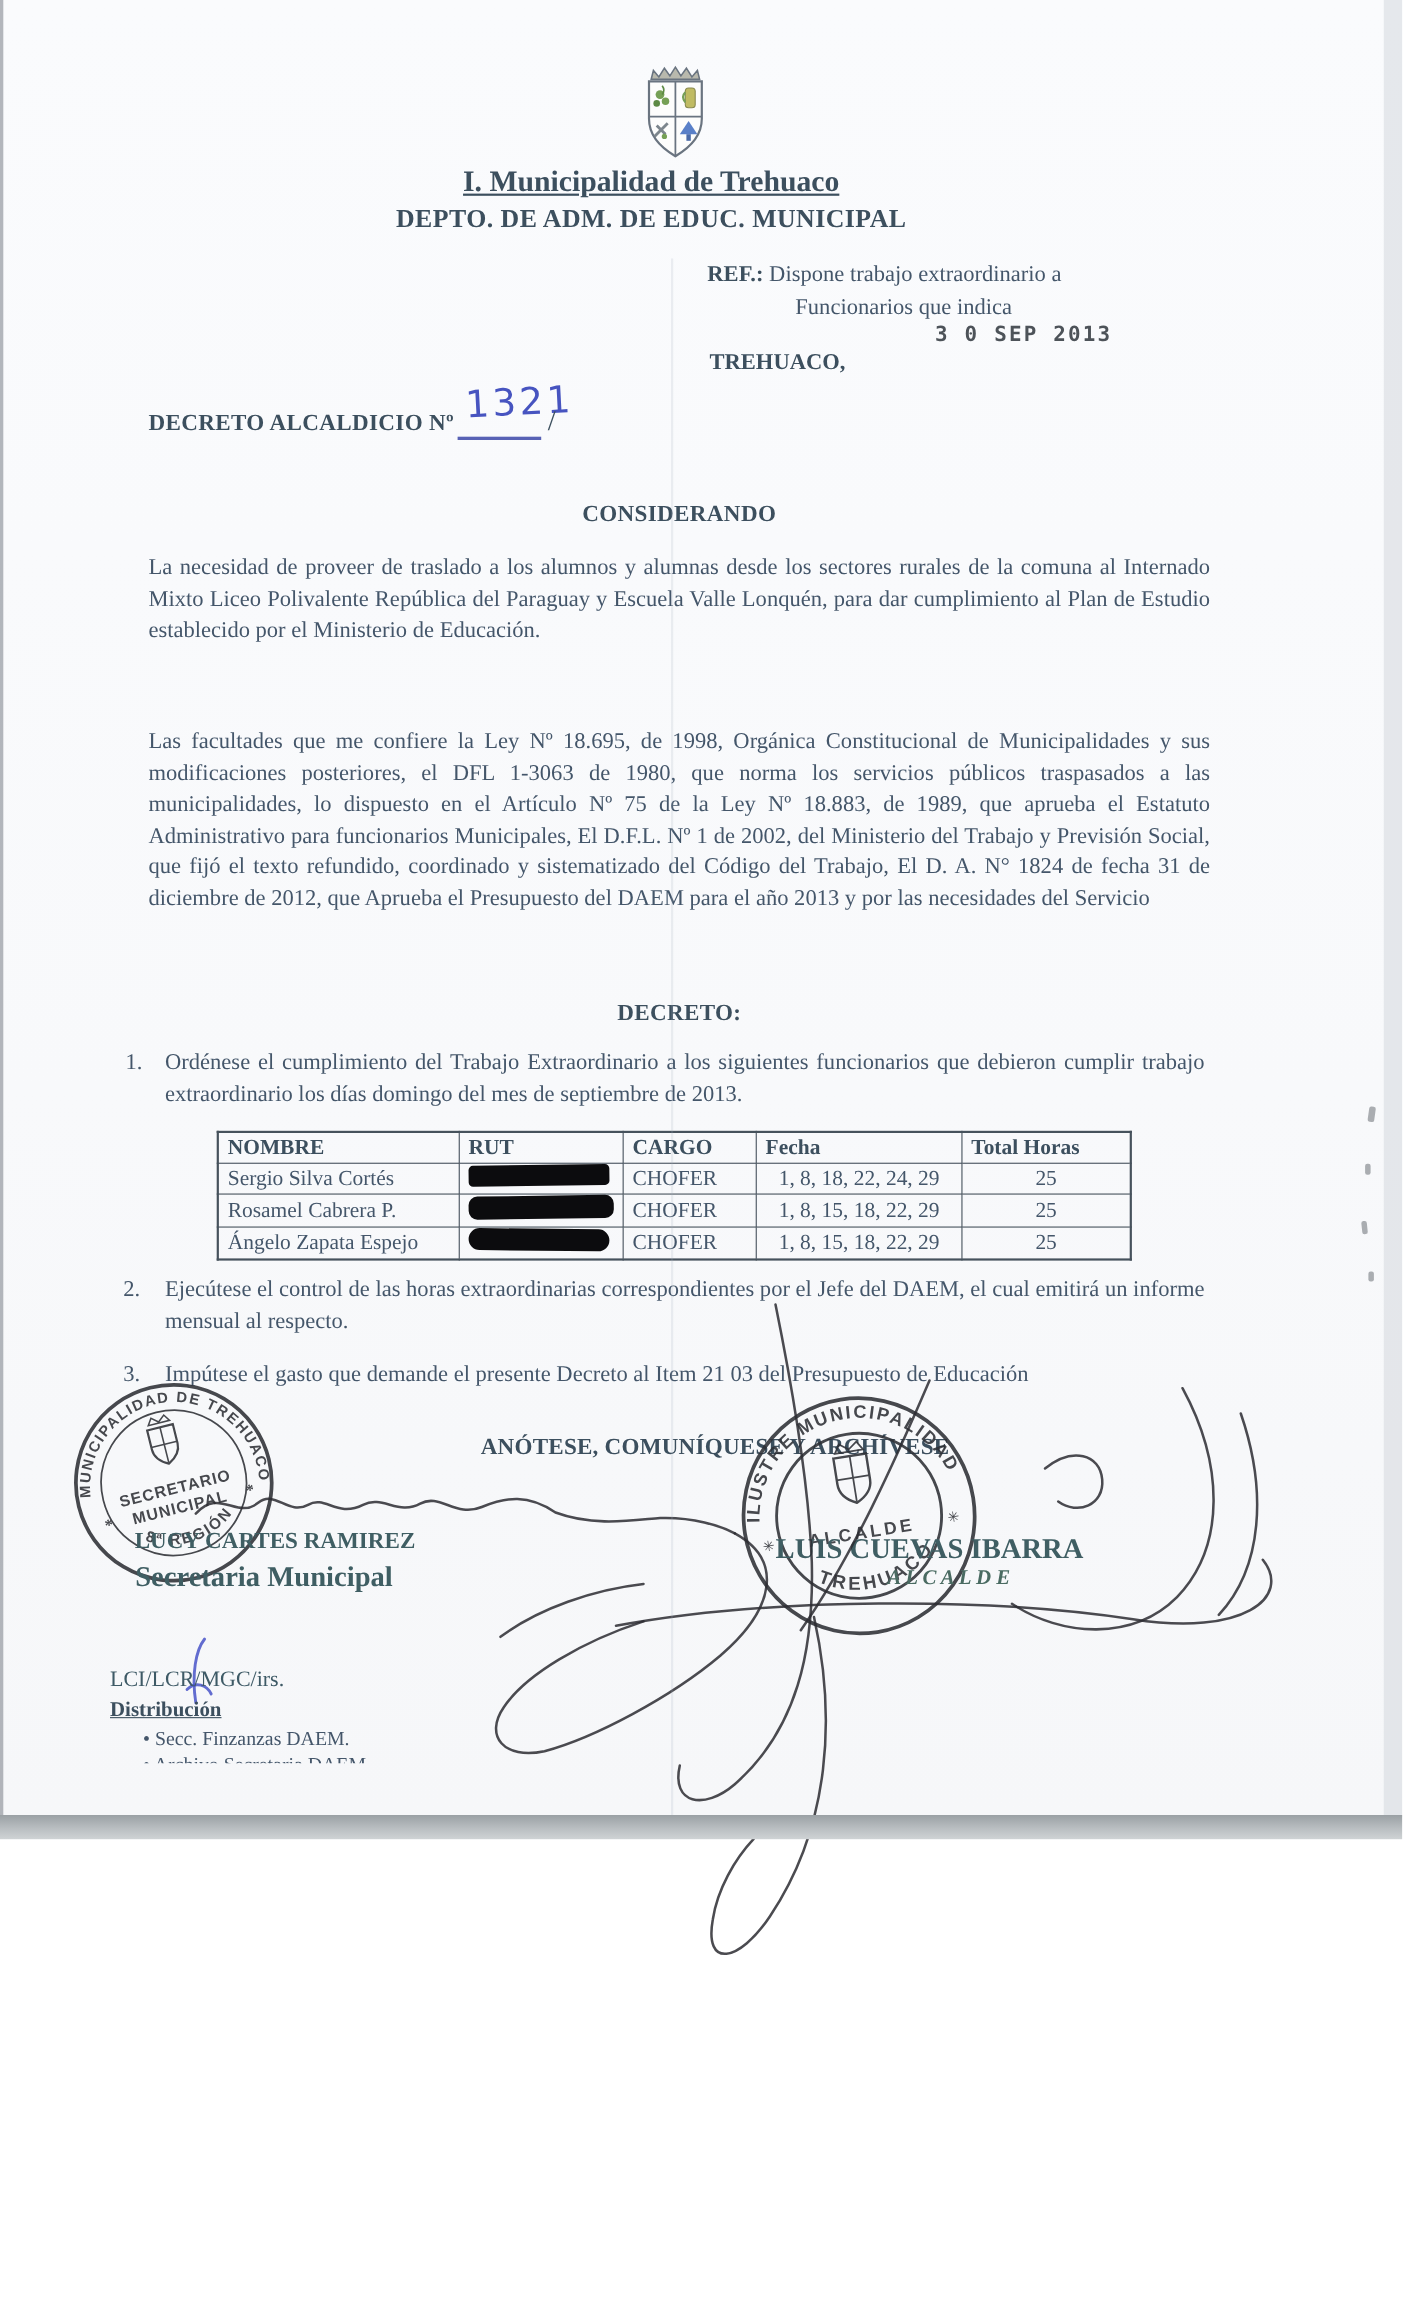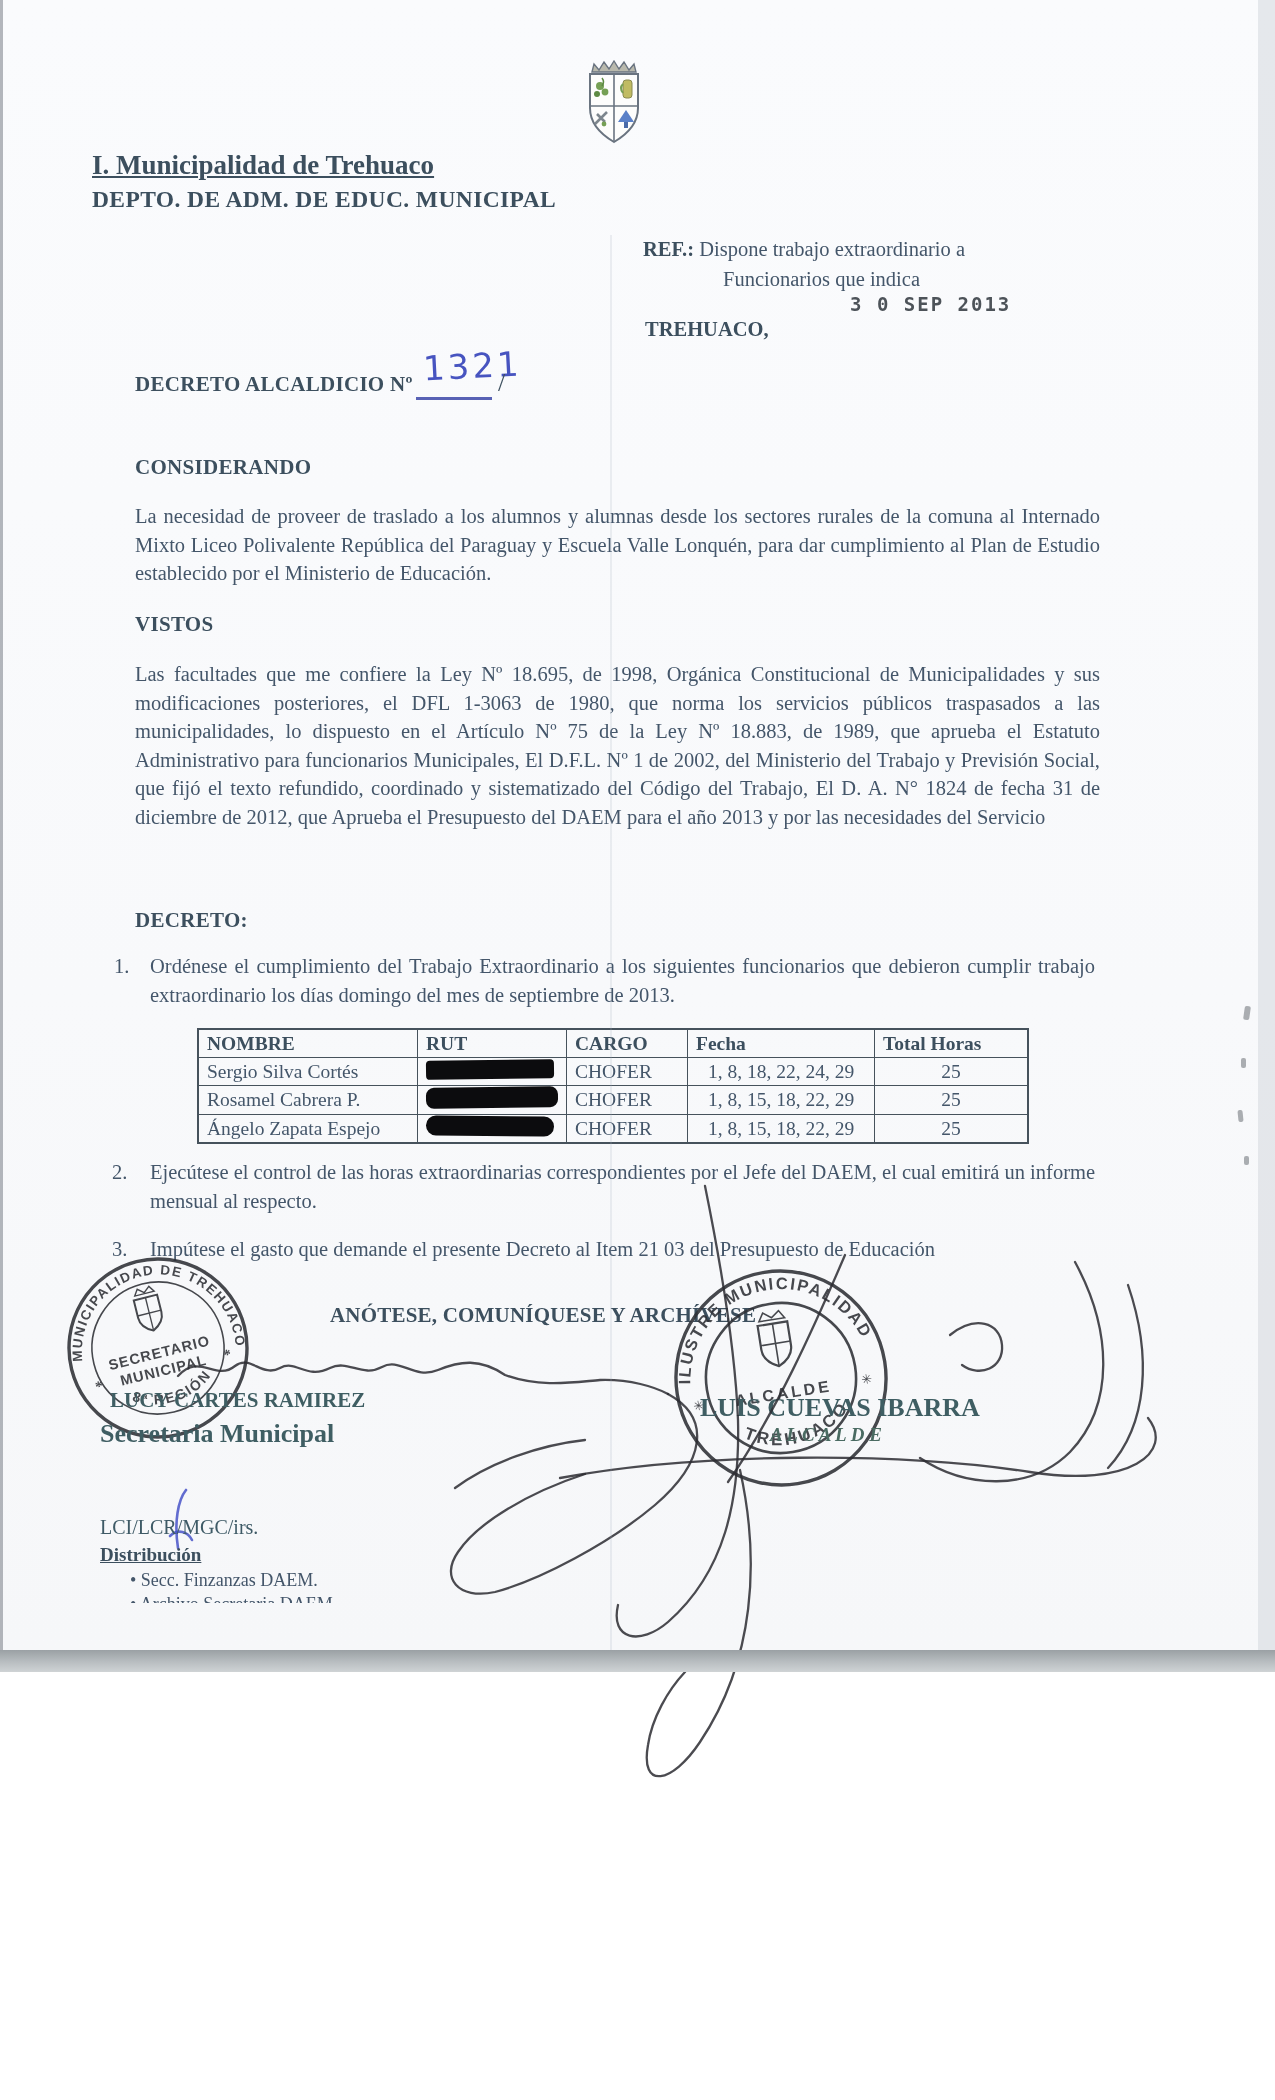--- a/index.html
+++ b/index.html
@@ -10,21 +10,21 @@
         background:linear-gradient(180deg,#fafbfd 0%,#f8f9fb 60%,#f6f7f9 100%);}
   .edge-left{position:absolute;left:0;top:0;width:3px;height:1652px;background:rgba(120,126,134,.55);}
   .edge-right{position:absolute;left:1258px;top:0;width:17px;height:1652px;background:rgba(205,209,214,.45);}
   .band{position:absolute;left:0;top:1650px;width:1275px;height:22px;
         background:linear-gradient(180deg,#9aa0a4 0%,#b9bec1 55%,#cfd3d5 100%);}
   .fold{position:absolute;left:610px;top:235px;width:2px;height:1415px;background:rgba(160,172,186,.18);}
   .smudge{position:absolute;background:#6a6f74;opacity:.55;border-radius:2px;}
 
   .title{font-weight:bold;font-size:27px;text-decoration:underline;color:#3c4f5e;}
   .subtitle{font-weight:bold;font-size:23.5px;color:#3c4f5e;letter-spacing:.4px;}
-  .center{}
+  .center{text-align:center;}
   .b{font-weight:bold;}
   .body-text{font-size:20.5px;line-height:28.5px;text-align:justify;color:#44566a;}
   .heading{font-weight:bold;font-size:21px;color:#3c4f5e;letter-spacing:.3px;}
 
   .datestamp{font-family:"DejaVu Sans Mono", monospace;font-weight:bold;font-size:19px;
              letter-spacing:2px;color:#3f454c;opacity:.92;}
   .handnum{font-family:"DejaVu Sans", sans-serif;font-size:34px;color:#4754c0;
            transform:rotate(-3deg);letter-spacing:3px;font-weight:normal;}
   .numline{background:#3c46a8;opacity:.85;height:3px;}
 
@@ -99,23 +99,20 @@
       <span>/</span>
     </div>
 
     <div class="abs center heading" style="left:135px;top:455px;width:965px;">
       <span>CONSIDERANDO</span>
     </div>
     <div class="abs body-text" style="left:135px;top:502px;width:965px;">
       <span>La necesidad de proveer de traslado a los alumnos y alumnas desde los sectores rurales de la comuna al Internado Mixto Liceo Polivalente República del Paraguay y Escuela Valle Lonquén, para dar cumplimiento al Plan de Estudio establecido por el Ministerio de Educación.</span>
     </div>
 
-    <div class="abs center heading" style="left:135px;top:612px;width:965px;">
-      <span>VISTOS</span>
-    </div>
     <div class="abs body-text" style="left:135px;top:660px;width:965px;">
       <span>Las facultades que me confiere la Ley Nº 18.695, de 1998, Orgánica Constitucional de Municipalidades y sus modificaciones posteriores, el DFL 1-3063 de 1980, que norma los servicios públicos traspasados a las municipalidades,  lo dispuesto en el Artículo Nº 75 de la Ley Nº 18.883, de 1989, que aprueba el Estatuto Administrativo para funcionarios Municipales, El D.F.L. Nº 1 de 2002, del Ministerio del Trabajo y Previsión Social, que fijó el texto refundido, coordinado y sistematizado del Código del Trabajo, El D. A. N° 1824 de fecha 31 de diciembre de 2012, que Aprueba el Presupuesto del DAEM para el año 2013 y por  las necesidades del Servicio</span>
     </div>
 
     <div class="abs center heading" style="left:135px;top:908px;width:965px;">
       <span>DECRETO:</span>
     </div>
 
     <div class="abs body-text" style="left:114px;top:952px;">
       <span>1.</span>

